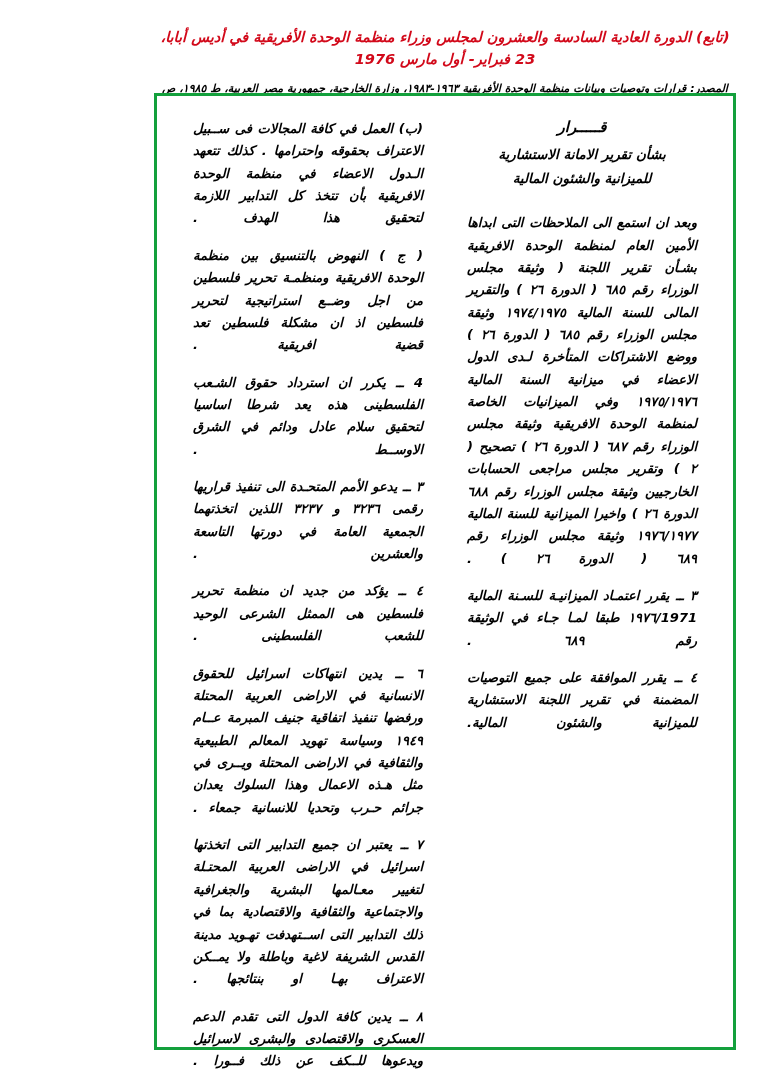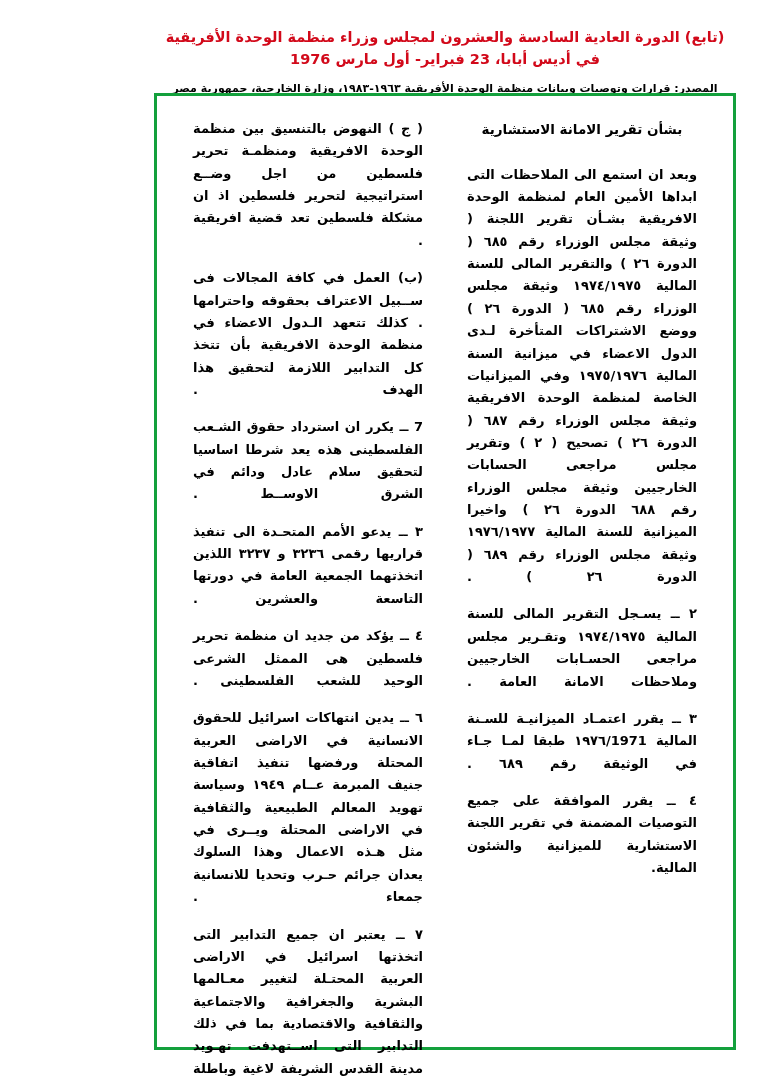--- a/index.html
+++ b/index.html
@@ -15,20 +15,21 @@
     position: relative;
     overflow: hidden;
   }
 
   .page {
     width: 626px;
     height: 1078px;
     box-sizing: border-box;
     padding: 1px;
     position: relative;
+    font-style: italic;
   }
 
   
   .header {
     padding: 26px 26px 0 26px;
     text-align: center;
   }
   .header-title {
     color: #d2091a;
     font-weight: bold;
@@ -124,34 +125,35 @@
     <div class="header-title" style="color: rgb(210, 9, 26);">(تابع) الدورة العادية السادسة والعشرون لمجلس وزراء منظمة الوحدة الأفريقية في أديس أبابا، 23 فبراير- أول مارس 1976</div>
     <div class="header-source">المصدر: قرارات وتوصيات وبيانات منظمة الوحدة الأفريقية ١٩٦٣-١٩٨٣، وزارة الخارجية، جمهورية مصر العربية، ط ١٩٨٥، ص ٣٦٠-٣٧١.</div>
   </div>
 
   <div class="frame" style="border-color: rgb(19, 160, 60);">
     <div class="columns">
 
       <div class="col col-right">
 
         <div class="title-block">
+          <div class="title-main">قـــــرار</div>
           <div class="title-sub">بشأن تقرير الامانة الاستشارية</div>
+          <div class="title-sub">للميزانية والشئون المالية</div>
         </div>
 
         <p class="par">وبعد ان استمع الى الملاحظات التى ابداها الأمين العام لمنظمة الوحدة الافريقية بشـأن تقرير اللجنة ( وثيقة مجلس الوزراء رقم ٦٨٥ ( الدورة ٢٦ ) والتقرير المالى للسنة المالية ١٩٧٤/١٩٧٥ وثيقة مجلس الوزراء رقم ٦٨٥ ( الدورة ٢٦ ) ووضع الاشتراكات المتأخرة لـدى الدول الاعضاء في ميزانية السنة المالية ١٩٧٥/١٩٧٦ وفي الميزانيات الخاصة لمنظمة الوحدة الافريقية وثيقة مجلس الوزراء رقم ٦٨٧ ( الدورة ٢٦ ) تصحيح ( ٢ ) وتقرير مجلس مراجعى الحسابات الخارجيين وثيقة مجلس الوزراء رقم ٦٨٨ الدورة ٢٦ ) واخيرا الميزانية للسنة المالية ١٩٧٦/١٩٧٧ وثيقة مجلس الوزراء رقم ٦٨٩ ( الدورة ٢٦ ) .</p>
-        <p class="par">٢ ــ يسـجل التقرير المالى للسنة المالية ١٩٧٤/١٩٧٥ وتقـرير مجلس مراجعى الحسـابات الخارجيين وملاحظات الامانة العامة .</p>
         <p class="par">٣ ــ يقرر اعتمـاد الميزانيـة للسـنة المالية ١٩٧٦/1971 طبقا لمـا جـاء في الوثيقة رقم ٦٨٩ .</p>
         <p class="par">٤ ــ يقرر الموافقة على جميع التوصيات المضمنة في تقرير اللجنة الاستشارية للميزانية والشئون المالية.</p>
 
       </div>
 
       <div class="col col-left">
+        <p class="par">(ب) العمل في كافة المجالات فى ســبيل الاعتراف بحقوقه واحترامها . كذلك تتعهد الـدول الاعضاء في منظمة الوحدة الافريقية بأن تتخذ كل التدابير اللازمة لتحقيق هذا الهدف .</p>
         <p class="par">( ج ) النهوض بالتنسيق بين منظمة الوحدة الافريقية ومنظمـة تحرير فلسطين من اجل وضــع استراتيجية لتحرير فلسطين اذ ان مشكلة فلسطين تعد قضية افريقية .</p>
-        <p class="par">(ب) العمل في كافة المجالات فى ســبيل الاعتراف بحقوقه واحترامها . كذلك تتعهد الـدول الاعضاء في منظمة الوحدة الافريقية بأن تتخذ كل التدابير اللازمة لتحقيق هذا الهدف .</p>
-        <p class="par">7 ــ يكرر ان استرداد حقوق الشـعب الفلسطينى هذه يعد شرطا اساسيا لتحقيق سلام عادل ودائم في الشرق الاوســط .</p>
+        <p class="par">4 ــ يكرر ان استرداد حقوق الشـعب الفلسطينى هذه يعد شرطا اساسيا لتحقيق سلام عادل ودائم في الشرق الاوســط .</p>
         <p class="par">٣ ــ يدعو الأمم المتحـدة الى تنفيذ قراريها رقمى ٣٢٣٦ و ٣٢٣٧ اللذين اتخذتهما الجمعية العامة في دورتها التاسعة والعشرين .</p>
         <p class="par">٤ ــ يؤكد من جديد ان منظمة تحرير فلسطين هى الممثل الشرعى الوحيد للشعب الفلسطينى .</p>
         <p class="par">٦ ــ يدين انتهاكات اسرائيل للحقوق الانسانية في الاراضى العربية المحتلة ورفضها تنفيذ اتفاقية جنيف المبرمة عــام ١٩٤٩ وسياسة تهويد المعالم الطبيعية والثقافية في الاراضى المحتلة ويــرى في مثل هـذه الاعمال وهذا السلوك يعدان جرائم حـرب وتحديا للانسانية جمعاء .</p>
         <p class="par">٧ ــ يعتبر ان جميع التدابير التى اتخذتها اسرائيل في الاراضى العربية المحتـلة لتغيير معـالمها البشرية والجغرافية والاجتماعية والثقافية والاقتصادية بما في ذلك التدابير التى اســتهدفت تهـويد مدينة القدس الشريفة لاغية وباطلة ولا يمــكن الاعتراف بهـا او بنتائجها .</p>
         <p class="par">٨ ــ يدين كافة الدول التى تقدم الدعم العسكرى والاقتصادى والبشرى لاسرائيل ويدعوها للــكف عن ذلك فــورا .</p>
 
       </div>
 
     </div>
   </div>

